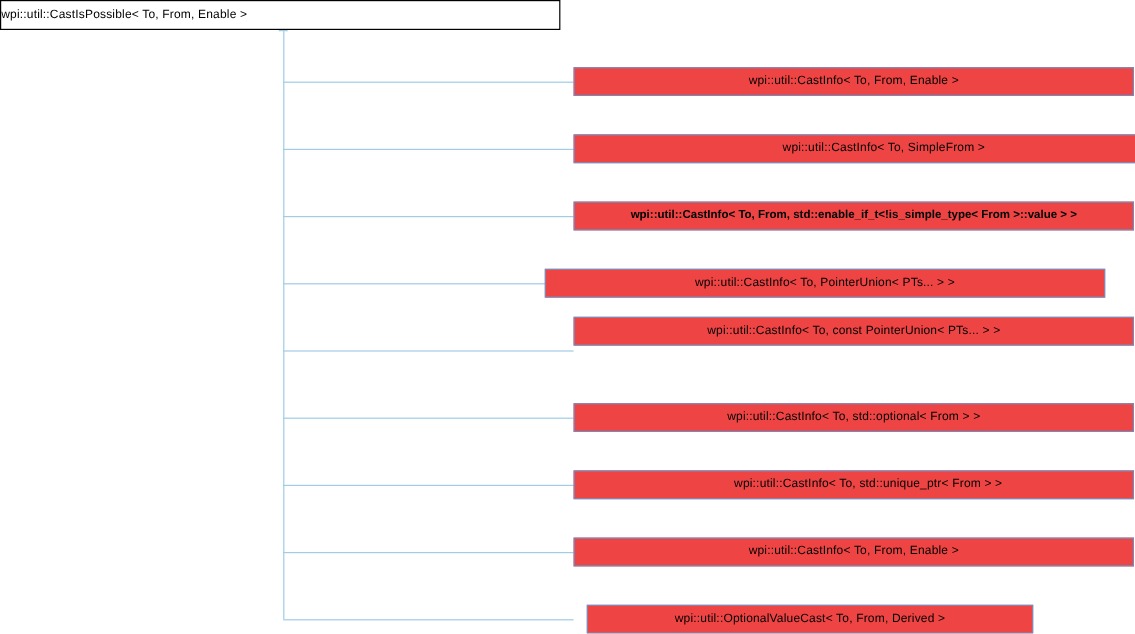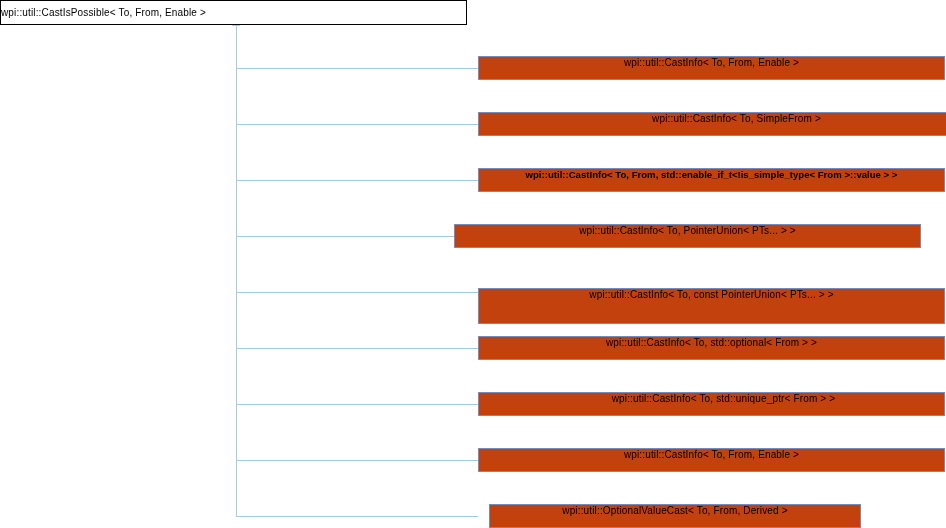--- a/index.html
+++ b/index.html
@@ -38,23 +38,24 @@
     font-size: 10px;
     line-height: 12px;
     color: #000000;
     letter-spacing: 0.15px;
   }
 
   
   .node-derived {
     position: absolute;
     box-sizing: border-box;
-    background: #c2410c;
+    background: #ef4444;
     border: 1px solid #7889bb;
     display: flex;
+    align-items: center;
     justify-content: center;
     overflow: hidden;
     white-space: nowrap;
   }
   .node-derived .node-label {
     font-family: "Liberation Sans", sans-serif;
     font-size: 10px;
     line-height: 12px;
     color: #000000;
     letter-spacing: 0.15px;
@@ -114,21 +115,21 @@
       </div>
       <div class="node-derived" style="left: 478px; top: 112px; width: 517px; height: 24px;">
         <span class="node-label">wpi::util::CastInfo&lt; To, SimpleFrom &gt;</span>
       </div>
       <div class="node-derived tight" style="left: 478px; top: 168px; width: 467px; height: 24px; font-weight: bold;">
         <span class="node-label">wpi::util::CastInfo&lt; To, From, std::enable_if_t&lt;!is_simple_type&lt; From &gt;::value &gt; &gt;</span>
       </div>
       <div class="node-derived" style="left: 454px; top: 224px; width: 467px; height: 24px;">
         <span class="node-label">wpi::util::CastInfo&lt; To, PointerUnion&lt; PTs... &gt; &gt;</span>
       </div>
-      <div class="node-derived" style="left: 478px; top: 288px; width: 467px; height: 36px;">
+      <div class="node-derived" style="left: 478px; top: 264px; width: 467px; height: 24px;">
         <span class="node-label">wpi::util::CastInfo&lt; To, const PointerUnion&lt; PTs... &gt; &gt;</span>
       </div>
       <div class="node-derived" style="left: 478px; top: 336px; width: 467px; height: 24px;">
         <span class="node-label">wpi::util::CastInfo&lt; To, std::optional&lt; From &gt; &gt;</span>
       </div>
       <div class="node-derived" style="left: 478px; top: 392px; width: 467px; height: 24px; padding-left: 24px;">
         <span class="node-label">wpi::util::CastInfo&lt; To, std::unique_ptr&lt; From &gt; &gt;</span>
       </div>
       <div class="node-derived" style="left: 478px; top: 448px; width: 467px; height: 24px;">
         <span class="node-label">wpi::util::CastInfo&lt; To, From, Enable &gt;</span>

